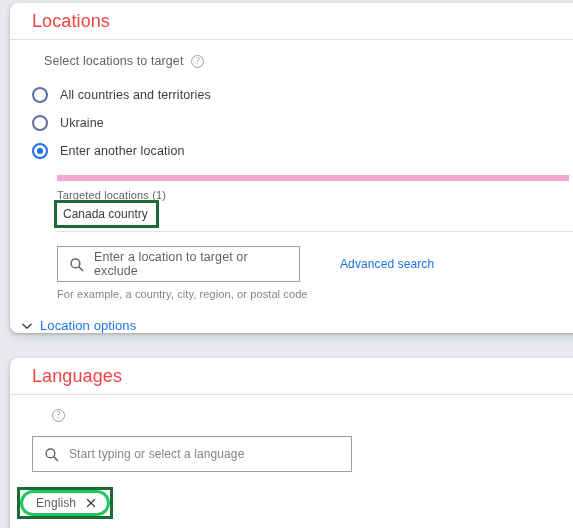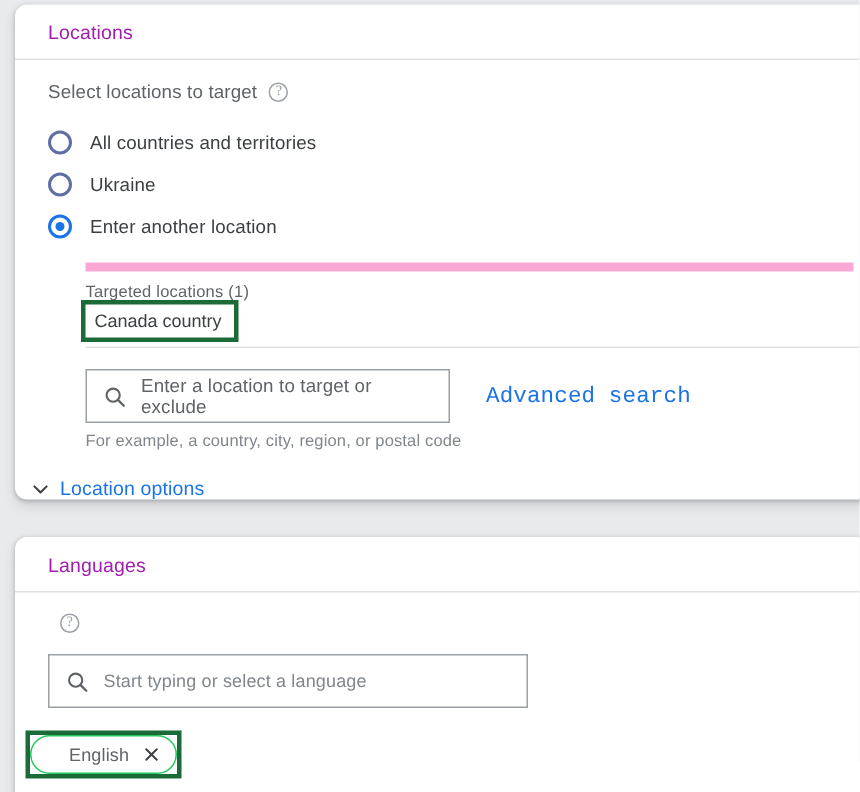--- a/index.html
+++ b/index.html
@@ -30,33 +30,34 @@
   #languages-card { top: 358px; height: 182px; }
 
   .card-header {
     height: 37px;
     display: flex;
     align-items: center;
     padding-left: 22px;
     border-bottom: 1px solid #e0e0e0;
   }
   .card-title {
-    font-size: 13px;
-    color: #a21caf;
+    font-size: 18px;
+    color: #ef4444;
     letter-spacing: .1px;
   }
   .card-body { padding: 0 22px; }
 
   
   .section-label {
     font-size: 12.5px;
     color: #5f6368;
     display: flex;
     align-items: center;
     letter-spacing: .1px;
+    margin-left: 12px;
   }
   .help-icon {
     width: 13px; height: 13px;
     margin-left: 8px;
     border: 1px solid #9aa0a6;
     border-radius: 50%;
     color: #9aa0a6;
     font-size: 9.5px;
     line-height: 11px;
     text-align: center;
@@ -154,27 +155,26 @@
   }
   .hint {
     font-size: 11px;
     color: #80868b;
     margin-top: 6px;
     letter-spacing: .1px;
   }
 
   .search-row { display: flex; align-items: center; }
   .adv-link {
-    font-size: 15px;
+    font-size: 12px;
     color: #1a73e8;
-    margin-left: 24px;
+    margin-left: 40px;
     margin-top: 14px;
     cursor: pointer;
     letter-spacing: .1px;
-    font-family: Liberation Mono, monospace;
   }
 
   
   .options-toggle {
     display: flex;
     align-items: flex-end;
     margin-top: 18px;
     cursor: pointer;
   }
   .chev { width: 14px; height: 14px; margin-right: 6px; flex: none; display:block; }
@@ -183,23 +183,23 @@
     color: #1a73e8;
     letter-spacing: .1px;
   }
 
   
   .lang-chip-wrap { margin-top: 18px; display: inline-block; }
   .lang-chip {
     display: inline-flex;
     align-items: center;
     height: 26px;
-    border: 1px solid #22c55e;
+    border: 3px solid #22c55e;
     border-radius: 14px;
-    padding: 0 10px 0 25px;
+    padding: 0 10px 0 13px;
     background: #fff;
   }
   .lang-chip .name {
     font-size: 12px;
     color: #5f6368;
     letter-spacing: .1px;
   }
   .chip-x {
     margin-left: 9px;
     width: 12px; height: 12px;

